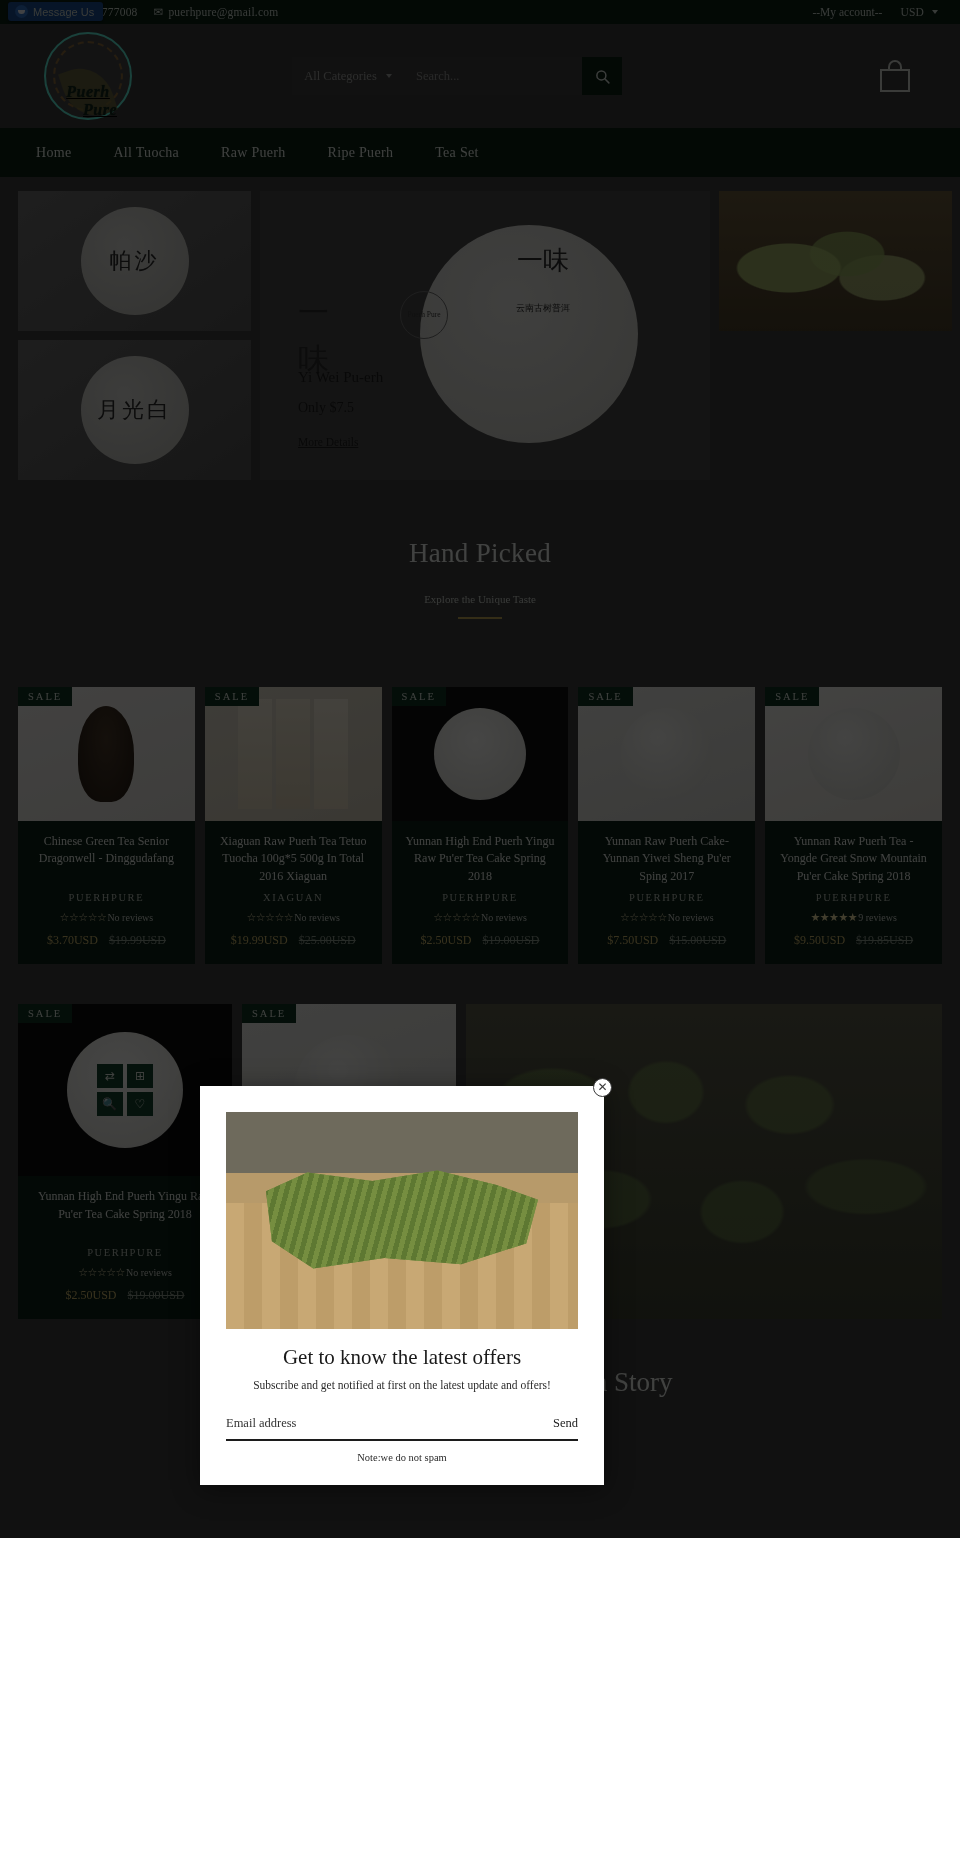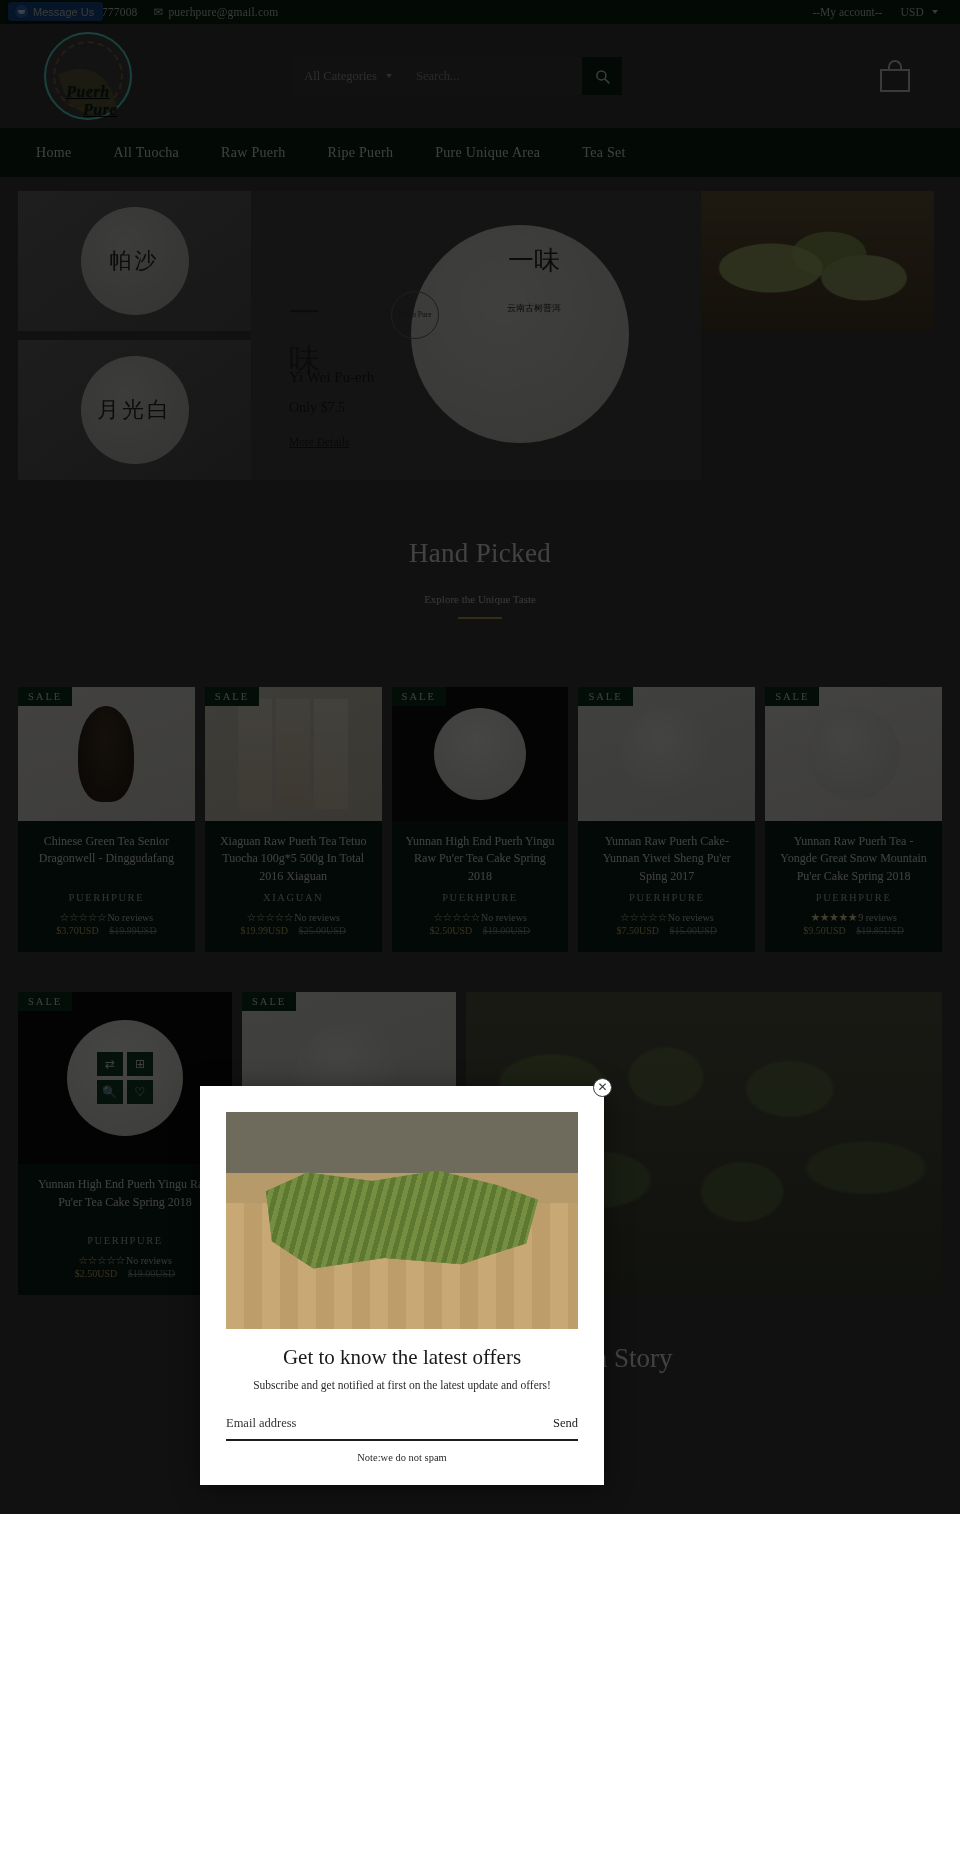--- a/index.html
+++ b/index.html
@@ -135,21 +135,21 @@
     padding: 0 22px; gap: 0;
   }
   .nav a {
     color: #e3e9e2; text-decoration: none; font-size: 14px;
     padding: 0 21px; letter-spacing: .3px; line-height: 49px;
   }
   .nav a:first-child { padding-left: 14px; }
 
   
   .hero { background: #3f3f3f; padding: 14px 18px 14px; }
-  .hero-grid { display: grid; grid-template-columns: 233px 450px 233px; }
+  .hero-grid { display: grid; grid-template-columns: 233px 450px 233px; gap: 9px; }
   .hero-col { display: grid; gap: 9px; }
   .tile { position: relative; overflow: hidden; }
   .tile.t1 { height: 140px; background: linear-gradient(145deg,#6d6d6d,#565656); display:flex;align-items:center;justify-content:center; }
   .tile.t2 { height: 140px; background: linear-gradient(145deg,#6a6a6a,#525252); display:flex;align-items:center;justify-content:center; }
   .tile.t3 { height: 140px; background: linear-gradient(160deg,#707070,#5a5a5a); display:flex;align-items:center;justify-content:center;}
   .tile.t4 { height: 140px; background: linear-gradient(180deg,#3e4a2a,#2c3a1e); }
   .cake {
     width: 108px; height: 108px; border-radius: 50%;
     background: radial-gradient(circle at 40% 35%, #d8d8d4, #b9b9b2);
     display: flex; align-items: center; justify-content: center;
@@ -231,21 +231,21 @@
   }
   .mini-cake.dark { background: radial-gradient(circle at 45% 35%, #fafaf7, #d6d6cf); }
   .card-body { padding: 12px 10px 16px; text-align: center; }
   .card-title {
     color: #e7ece6; font-size: 12px; line-height: 1.45; min-height: 52px;
   }
   .vendor { color: #b7c0b6; font-size: 10.5px; letter-spacing: 1.6px; margin-top: 7px; }
   .rating { margin-top: 8px; font-size: 10px; color: #c8cfc6; display: flex; justify-content: center; align-items: center; gap: 1px; }
   .rating .stars { letter-spacing: -.5px; color: #d6cda0; font-size: 11px; }
   .rating .stars.on { color: #e8dba2; }
-  .prices { margin-top: 1px; font-size: 10px; }
+  .prices { margin-top: 9px; font-size: 12px; }
   .price-now { color: #c9b46b; }
   .price-old { color: #8e9a8c; text-decoration: line-through; margin-left: 8px; }
 
   
   .row2 { display: grid; grid-template-columns: 214px 214px 1fr; gap: 10px; padding: 0 18px 26px; background:#3f3f3f; }
   .card2 { background: #0d2017; position: relative; }
   .card2 .imgbox { height: 172px; position: relative; display:flex;align-items:center;justify-content:center; }
   .hoverbar {
     position: absolute; left: 50%; top: 50%; transform: translate(-50%,-50%);
     display: grid; grid-template-columns: repeat(2,1fr); gap: 4px; z-index: 6;
@@ -383,21 +383,20 @@
         <div class="body"></div>
       </div>
     </div>
   </div>
 
   <div class="nav">
     <a href="#">Home</a>
     <a href="#">All Tuocha</a>
     <a href="#">Raw Puerh</a>
     <a href="#">Ripe Puerh</a>
-    <a href="#">Pure Unique Area</a>
     <a href="#">Tea Set</a>
   </div>
 
   <div class="hero">
     <div class="hero-grid">
 
       <div class="hero-col">
         <div class="tile t1">
           <div class="cake">帕沙</div>
         </div>

